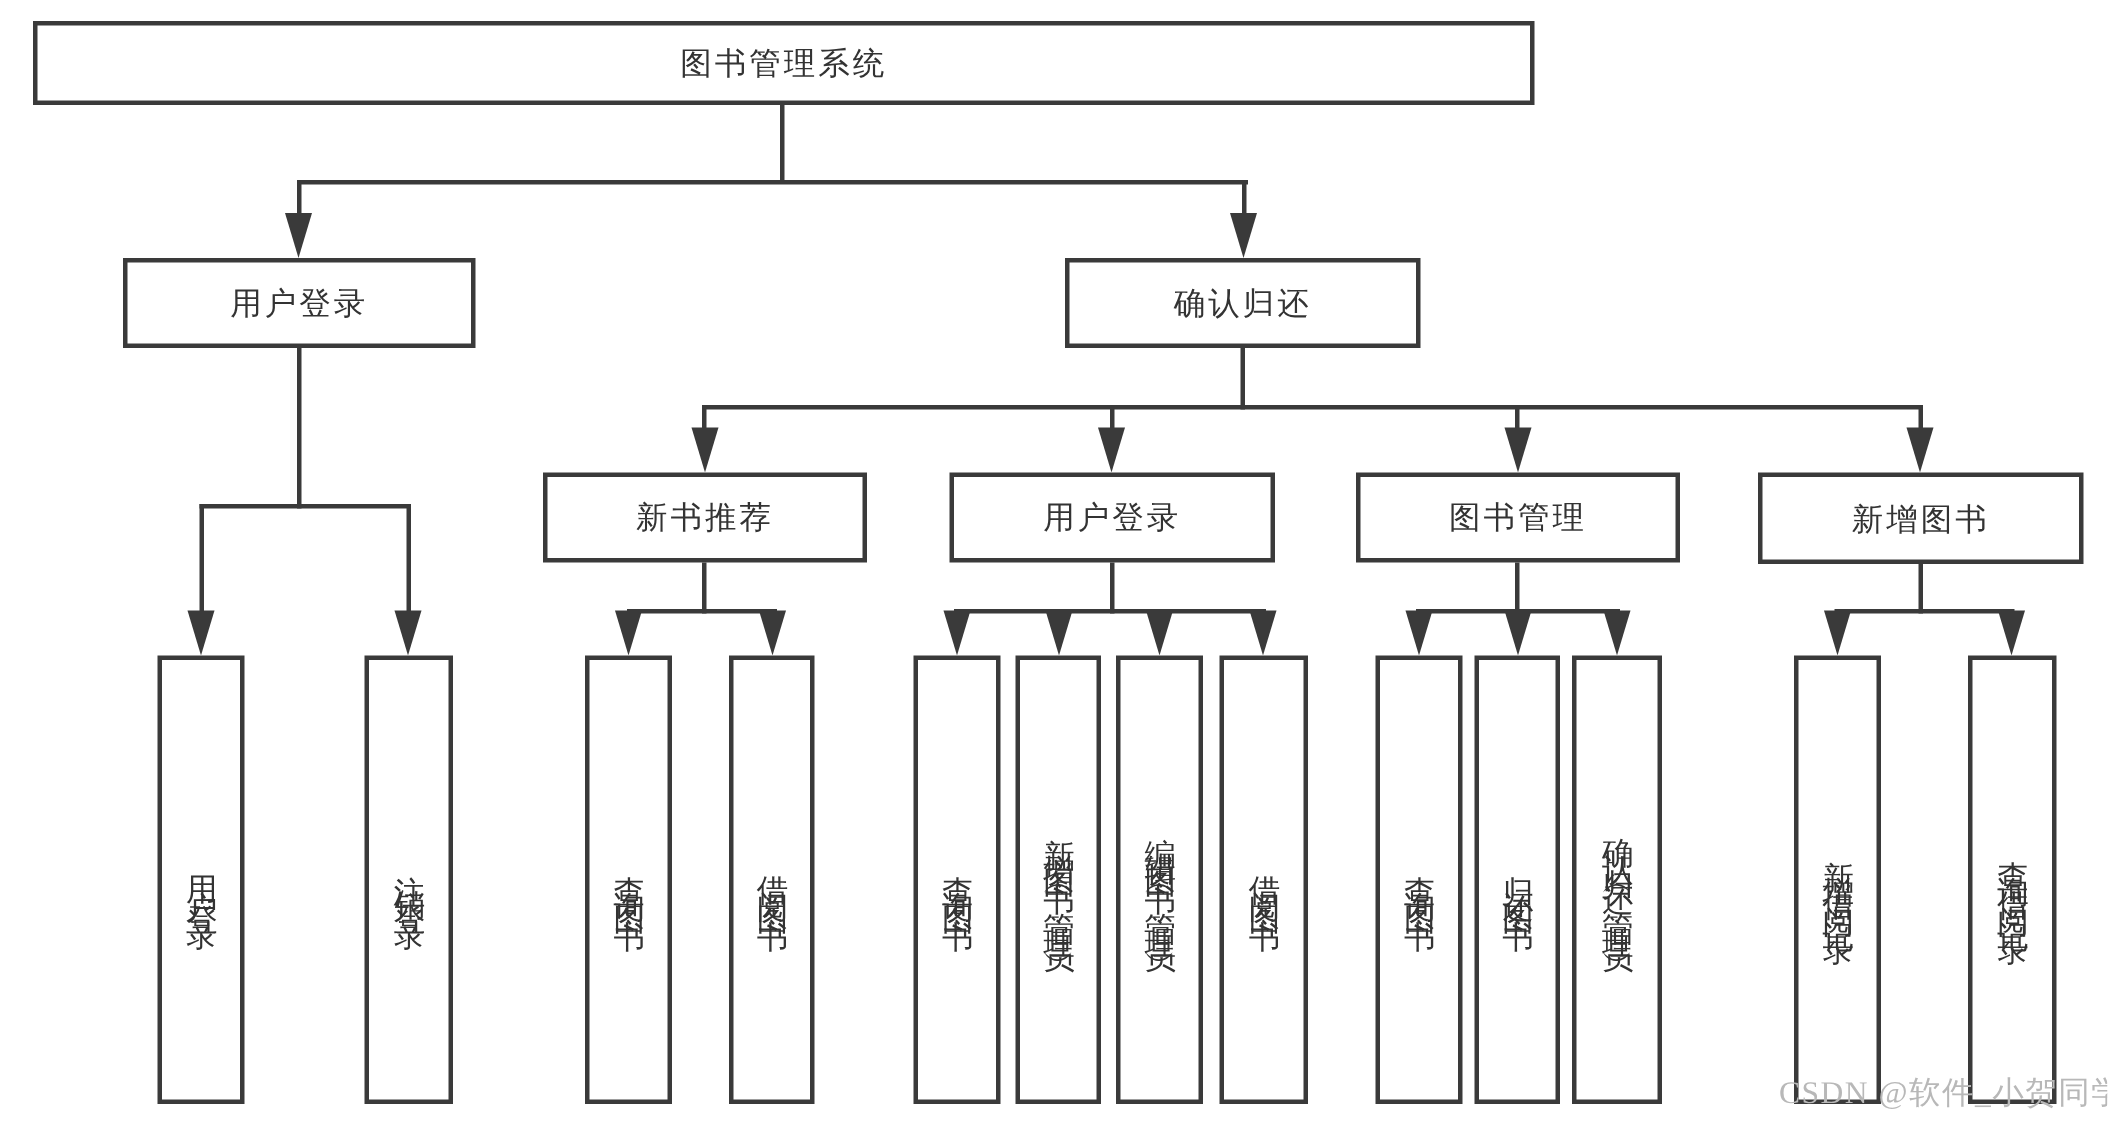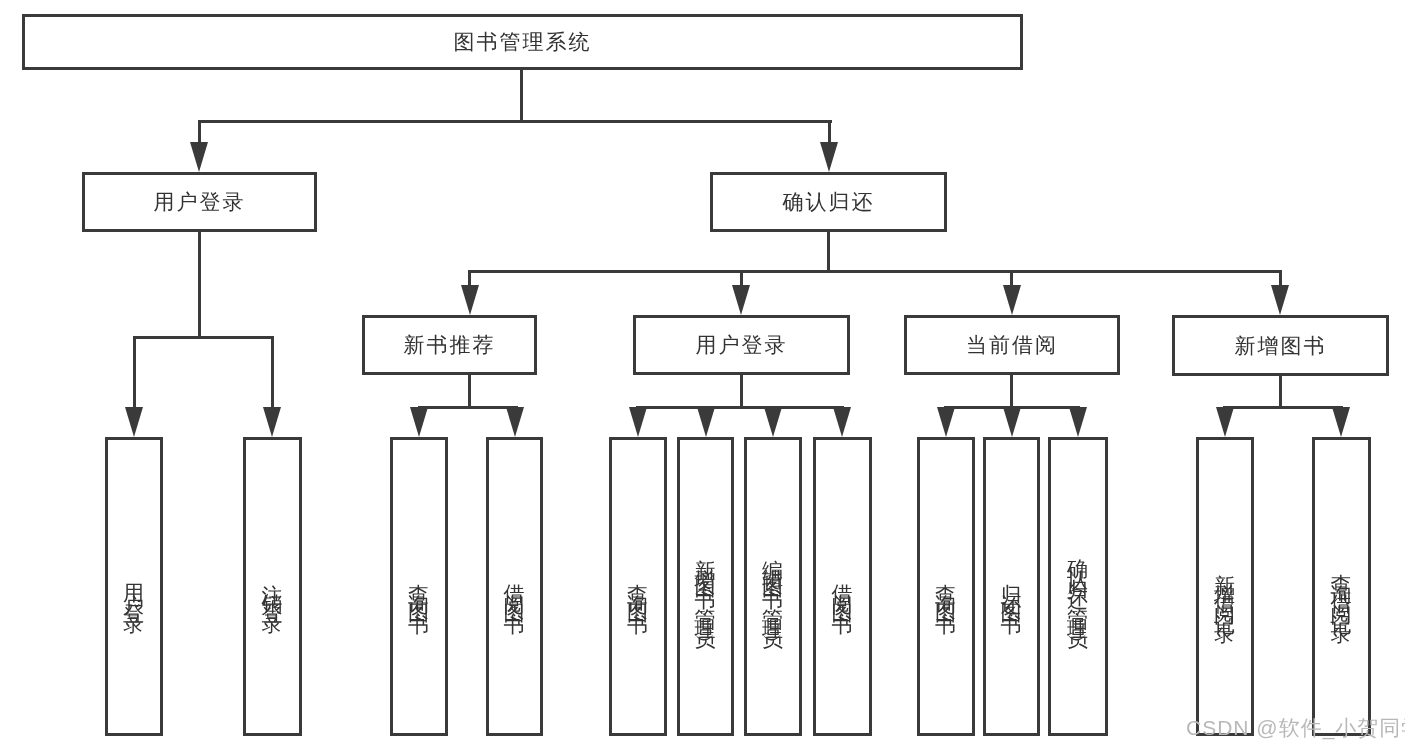--- a/index.html
+++ b/index.html
@@ -1,18 +1,18 @@
 <!DOCTYPE html>
 <html><head>
 <meta charset="utf-8">
 <style>
   html,body { margin:0; padding:0; background:#ffffff; }
   .stage {
     position:relative; width:1405px; height:747px; background:#ffffff;
-    font-family:Liberation Sans, sans-serif; overflow:hidden;
+    font-family:Liberation Serif, serif; overflow:hidden;
   }
   .box {
     position:absolute; box-sizing:border-box; background:#ffffff;
     border:3px solid #3a3a3a; display:flex; align-items:center; justify-content:center;
     color:#333333; font-size:21px; letter-spacing:2px;
   }
   .vbox span {
     writing-mode:vertical-rl; text-orientation:mixed;
     letter-spacing:10px; line-height:1; white-space:nowrap;
   }
@@ -61,28 +61,28 @@
   <div class="hline" style="left:468px; top:270px; width:814px; height:3px"></div>
   <div class="vline" style="left:468px;  top:270px; width:3px; height:20px"></div>
   <div class="arrowhead" style="left:461px;  top:285px"></div>
   <div class="vline" style="left:740px;  top:270px; width:3px; height:20px"></div>
   <div class="arrowhead" style="left:732px;  top:285px"></div>
   <div class="vline" style="left:1010px; top:270px; width:3px; height:20px"></div>
   <div class="arrowhead" style="left:1003px; top:285px"></div>
   <div class="vline" style="left:1279px; top:270px; width:3px; height:20px"></div>
   <div class="arrowhead" style="left:1271px; top:285px"></div>
 
-  <div class="box" style="left:362px; top:315px; width:175px; height:60px">
+  <div class="box" style="left:362px; top:315px; width:216px; height:60px">
     <span>新书推荐</span>
   </div>
   <div class="box" style="left:633px; top:315px; width:217px; height:60px">
     <span>用户登录</span>
   </div>
   <div class="box" style="left:904px; top:315px; width:216px; height:60px">
-    <span>当前借阅</span>
+    <span>图书管理</span>
   </div>
   <div class="box" style="left:1172px; top:315px; width:217px; height:61px">
     <span>新增图书</span>
   </div>
 
   <div class="vline" style="left:468px; top:375px; width:3px; height:34px"></div>
   <div class="hline" style="left:418px; top:406px; width:100px; height:3px"></div>
   <div class="arrowhead" style="left:410px; top:407px"></div>
   <div class="arrowhead" style="left:506px; top:407px"></div>
 

